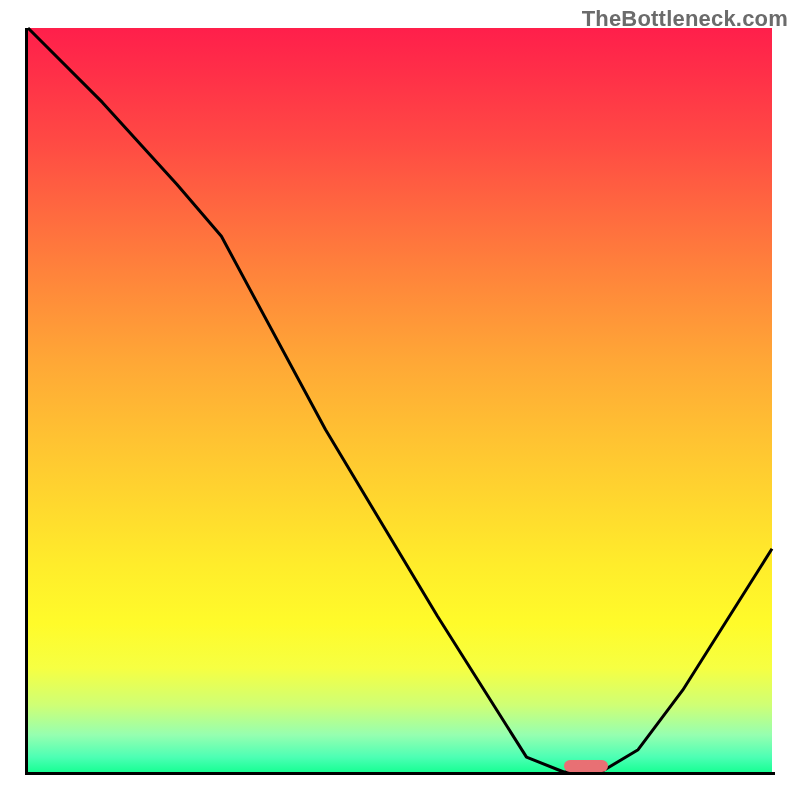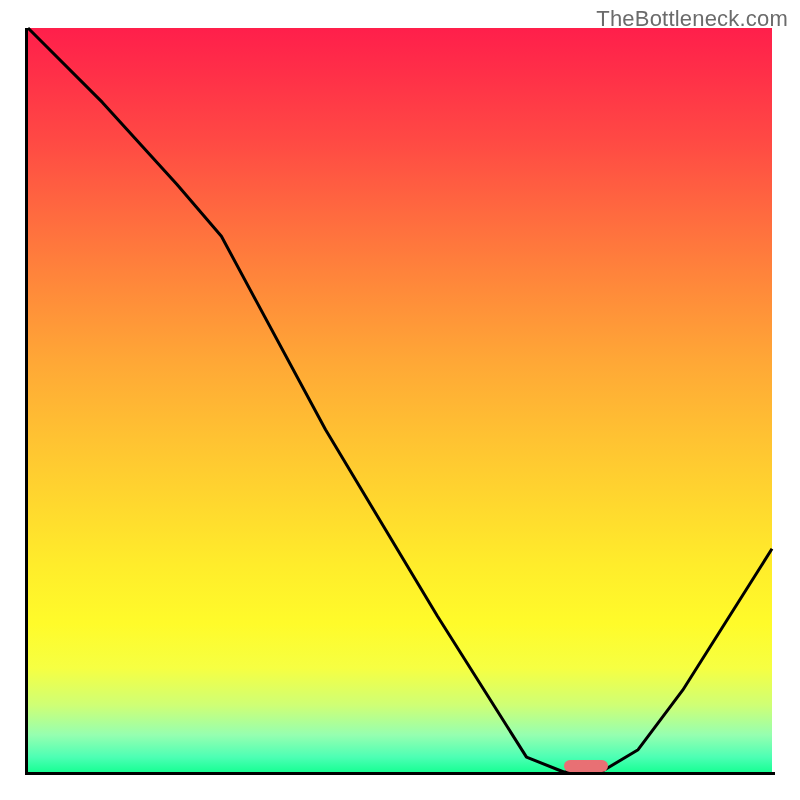--- a/index.html
+++ b/index.html
@@ -14,21 +14,21 @@
   .stage {
     position: relative;
     width: 800px;
     height: 800px;
   }
   .watermark {
     position: absolute;
     top: 6px;
     right: 12px;
     font-size: 22px;
-    font-weight: 400;
+    font-weight: 700;
     color: #6b6b6b;
     letter-spacing: 0.2px;
     z-index: 5;
   }
   .plot-area {
     position: absolute;
     left: 28px;
     top: 28px;
     width: 744px;
     height: 744px;

